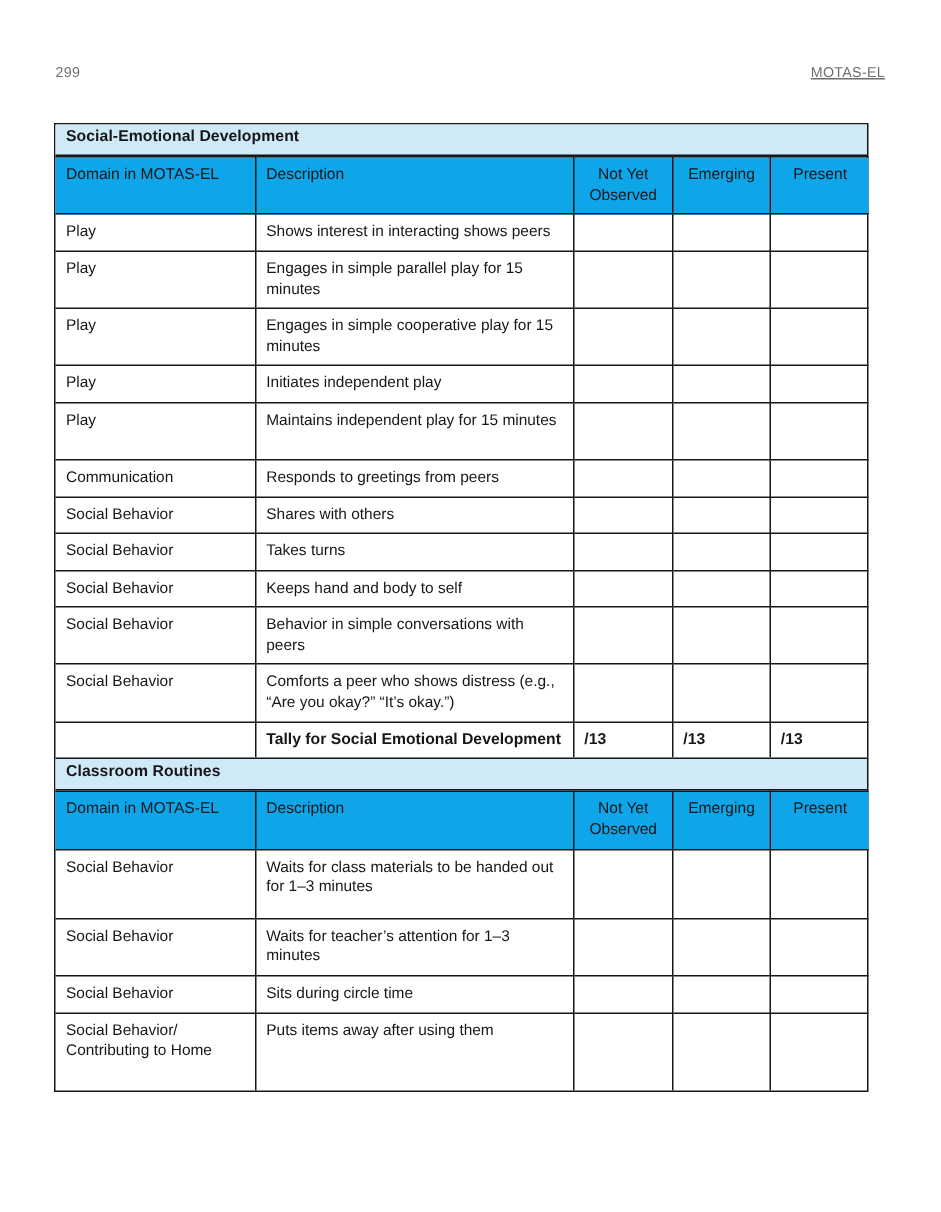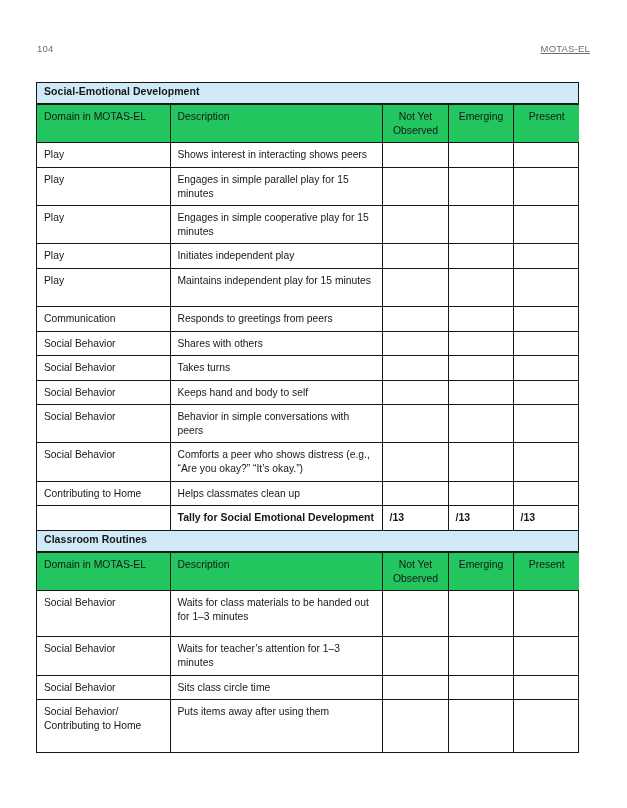--- a/index.html
+++ b/index.html
@@ -88,21 +88,21 @@
     color: #17171a;
   }
   
   table.grid tr > td:first-child,
   table.grid tr > th:first-child { border-left: none; }
   table.grid tr > td:last-child,
   table.grid tr > th:last-child { border-right: none; }
   table.grid tr:last-child > td { border-bottom: none; margin-left: 37px; }
 
   thead th {
-    background: #22c55e;
+    background: #0ea5e9;
     font-weight: bold;
     vertical-align: bottom;
     padding-bottom: 5px;
     font-size: 10.4px;
     margin-top: 27px;
   }
   thead th.ctr { text-align: center; }
 
   col.c-domain   { width: 133px; }
   col.c-desc     { width: 212px; }
@@ -128,21 +128,21 @@
   .r-tall1 { height: 38px; }
   .r-tall2 { height: 46px; }
   .r-last  { height: 52px; }
 </style>
 </head>
 <body>
 
 <div class="page">
 
   <div class="running-head">
-    <span class="folio">104</span>
+    <span class="folio">299</span>
     <span class="book-title">MOTAS-EL</span>
   </div>
 
   <div class="checklist">
 
 
     <div class="section-bar">Social-Emotional Development</div>
 
     <table class="grid">
       <colgroup>
@@ -235,27 +235,20 @@
           <td class="mark"></td>
           <td class="mark"></td>
         </tr>
         <tr class="r-tall1">
           <td>Social Behavior</td>
           <td>Comforts a peer who shows distress (e.g., “Are you okay?” “It’s okay.”)</td>
           <td class="mark"></td>
           <td class="mark"></td>
           <td class="mark"></td>
         </tr>
-        <tr>
-          <td>Contributing to Home</td>
-          <td>Helps classmates clean up</td>
-          <td class="mark"></td>
-          <td class="mark"></td>
-          <td class="mark"></td>
-        </tr>
         <tr class="tally">
           <td></td>
           <td class="tally-label">Tally for Social Emotional Development</td>
           <td class="tally-score">/13</td>
           <td class="tally-score">/13</td>
           <td class="tally-score">/13</td>
         </tr>
       </tbody>
     </table>
 
@@ -291,21 +284,21 @@
         </tr>
         <tr class="r-tall1">
           <td>Social Behavior</td>
           <td>Waits for teacher’s attention for 1–3 minutes</td>
           <td class="mark"></td>
           <td class="mark"></td>
           <td class="mark"></td>
         </tr>
         <tr>
           <td>Social Behavior</td>
-          <td>Sits class circle time</td>
+          <td>Sits during circle time</td>
           <td class="mark"></td>
           <td class="mark"></td>
           <td class="mark"></td>
         </tr>
         <tr class="r-last">
           <td>Social Behavior/ Contributing to Home</td>
           <td>Puts items away after using them</td>
           <td class="mark"></td>
           <td class="mark"></td>
           <td class="mark"></td>

